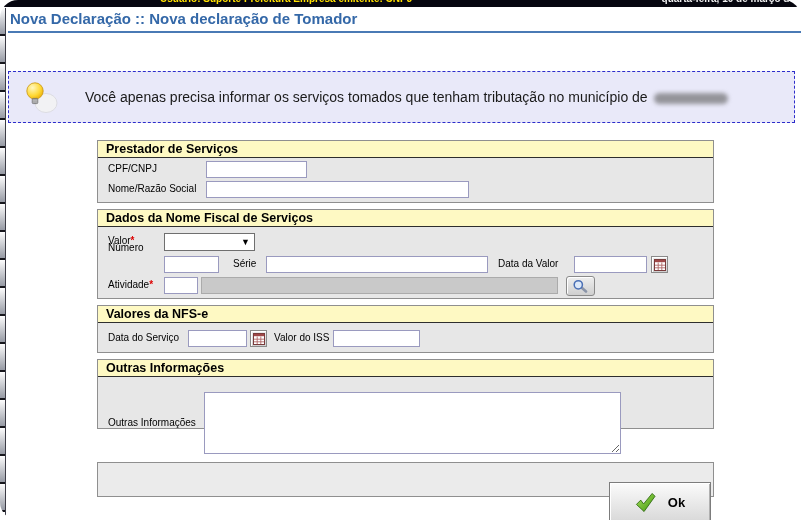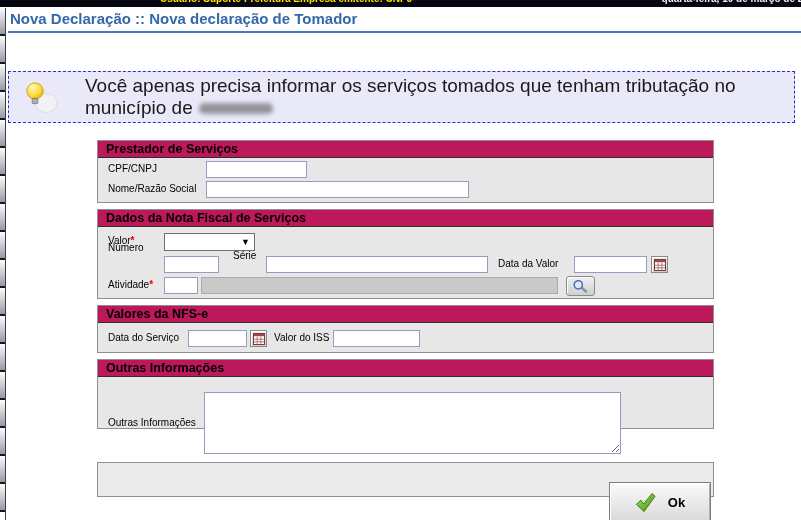--- a/index.html
+++ b/index.html
@@ -1,18 +1,18 @@
 <!DOCTYPE html>
 <html><head>
 <meta charset="utf-8">
 <style>
   * { margin:0; padding:0; box-sizing:border-box; }
   html,body { background:#fff; }
   body { font-family:"Liberation Sans", sans-serif; }
-  .stage { position:relative; width:801px; height:520px; background:#fff; overflow:hidden; }
+  .stage { position:relative; width:801px; height:520px; background:#fff; overflow:hidden;border-radius:18px; }
 
   
   .topbar { position:absolute; left:0; top:0; width:801px; height:7px; background:#06060f; overflow:hidden; }
   .topbar-inner { position:absolute; left:160px; top:-7px; width:660px; white-space:nowrap;
                   font-size:10px; font-weight:bold; display:flex; justify-content:space-between; }
   .frag-yellow { color:#ffe000; }
   .frag-white  { color:#f0f0f0; }
 
   
   .menu-strip { position:absolute; left:0; top:8px; width:6px; height:512px; overflow:hidden;
@@ -22,27 +22,27 @@
 
   
   .page-title { position:absolute; left:10px; top:10px; font-size:15px; font-weight:bold; color:#3468a8; }
   .title-rule { position:absolute; left:8px; top:31px; width:793px; height:2px; background:#4a7ab5; }
   .page-subtitle { position:absolute; left:10px; top:42px; font-size:13px; color:#111; }
 
   
   .notice { position:absolute; left:8px; top:71px; width:787px; height:52px; background:#e9e9f9;
             border:1px dashed #2d2dcb; display:flex; align-items:center; }
   .notice .bulb { margin-left:14px; width:36px; height:34px; flex:0 0 auto; }
-  .notice-text { margin-left:26px; font-size:19px; color:#1a1a1a; }
+  .notice-text { margin-left:26px; font-size:14px; color:#1a1a1a; }
   .redacted { display:inline-block; vertical-align:middle; width:74px; height:11px; margin-left:6px;
               background:#94949a; border-radius:6px; filter:blur(2px); }
 
   
   .panel { position:absolute; left:97px; width:617px; background:#e7e7e7; border:1px solid #8f8f8f; }
-  .panel-header { height:17px; line-height:16px; background:#be185d; border-bottom:1px solid #2e2e2e;
+  .panel-header { height:17px; line-height:16px; background:#fef9c3; border-bottom:1px solid #2e2e2e;
                   font-size:12.5px; font-weight:bold; color:#000; padding-left:8px; }
   .panel .body { position:relative; }
   .flabel { position:absolute; font-size:10px; color:#000; white-space:nowrap; }
   .req { color:#dd0000; font-weight:bold; }
   .tin { position:absolute; height:17px; border:1px solid #9a9abf; background:#fff; font-size:12px;
          padding:0 3px; font-family:"Liberation Sans", sans-serif; }
 
   
   .selbox { position:absolute; height:18px; background:#fff; border:1px solid #6f6f6f; cursor:default; }
   .selbox .arrow { position:absolute; right:4px; top:3px; font-size:9px; color:#000; }
@@ -127,31 +127,31 @@
     <div class="panel-header">Prestador de Serviços</div>
     <div class="body">
       <span class="flabel" style="left:10px; top:5px;">CPF/CNPJ</span>
       <input class="tin" style="left: 108px; top: 3px; width: 101px;" value="">
       <span class="flabel" style="left:10px; top:25px;">Nome/Razão Social</span>
       <input class="tin" style="left: 108px; top: 23px; width: 263px;" value="">
     </div>
   </div>
 
   <div class="panel" style="top:209px; height:90px;">
-    <div class="panel-header">Dados da Nota Fiscal de Serviços</div>
+    <div class="panel-header">Dados da Nome Fiscal de Serviços</div>
     <div class="body">
       <span class="flabel" style="left:10px; top:8px;"><span>Valor</span><span class="req">*</span></span>
       <div class="selbox" style="left:66px; top:6px; width:91px;">
         <span></span>
         <span class="arrow">▼</span>
       </div>
 
       <span class="flabel" style="left:10px; top:15px;">Número</span>
       <input class="tin" style="left: 66px; top: 29px; width: 55px;" value="">
-      <span class="flabel" style="left:135px; top:23px;">Série</span>
+      <span class="flabel" style="left:135px; top:31px;">Série</span>
       <input class="tin" style="left: 168px; top: 29px; width: 222px;" value="">
       <span class="flabel" style="left:400px; top:31px;">Data da Valor</span>
       <input class="tin" style="left: 476px; top: 29px; width: 73px;" value="">
       <button class="icbtn calbtn" style="left:553px; top:29px;">
         <svg width="12" height="12" viewBox="0 0 12 12">
           <rect x="0.5" y="0.5" width="11" height="11" fill="#fff" stroke="#7a3b3b"></rect>
           <rect x="1" y="1" width="10" height="2.2" fill="#a04848"></rect>
           <line x1="4.2" y1="3.5" x2="4.2" y2="11" stroke="#b06868" stroke-width="0.9"></line>
           <line x1="7.8" y1="3.5" x2="7.8" y2="11" stroke="#b06868" stroke-width="0.9"></line>
           <line x1="1" y1="6.2" x2="11" y2="6.2" stroke="#b06868" stroke-width="0.9"></line>

